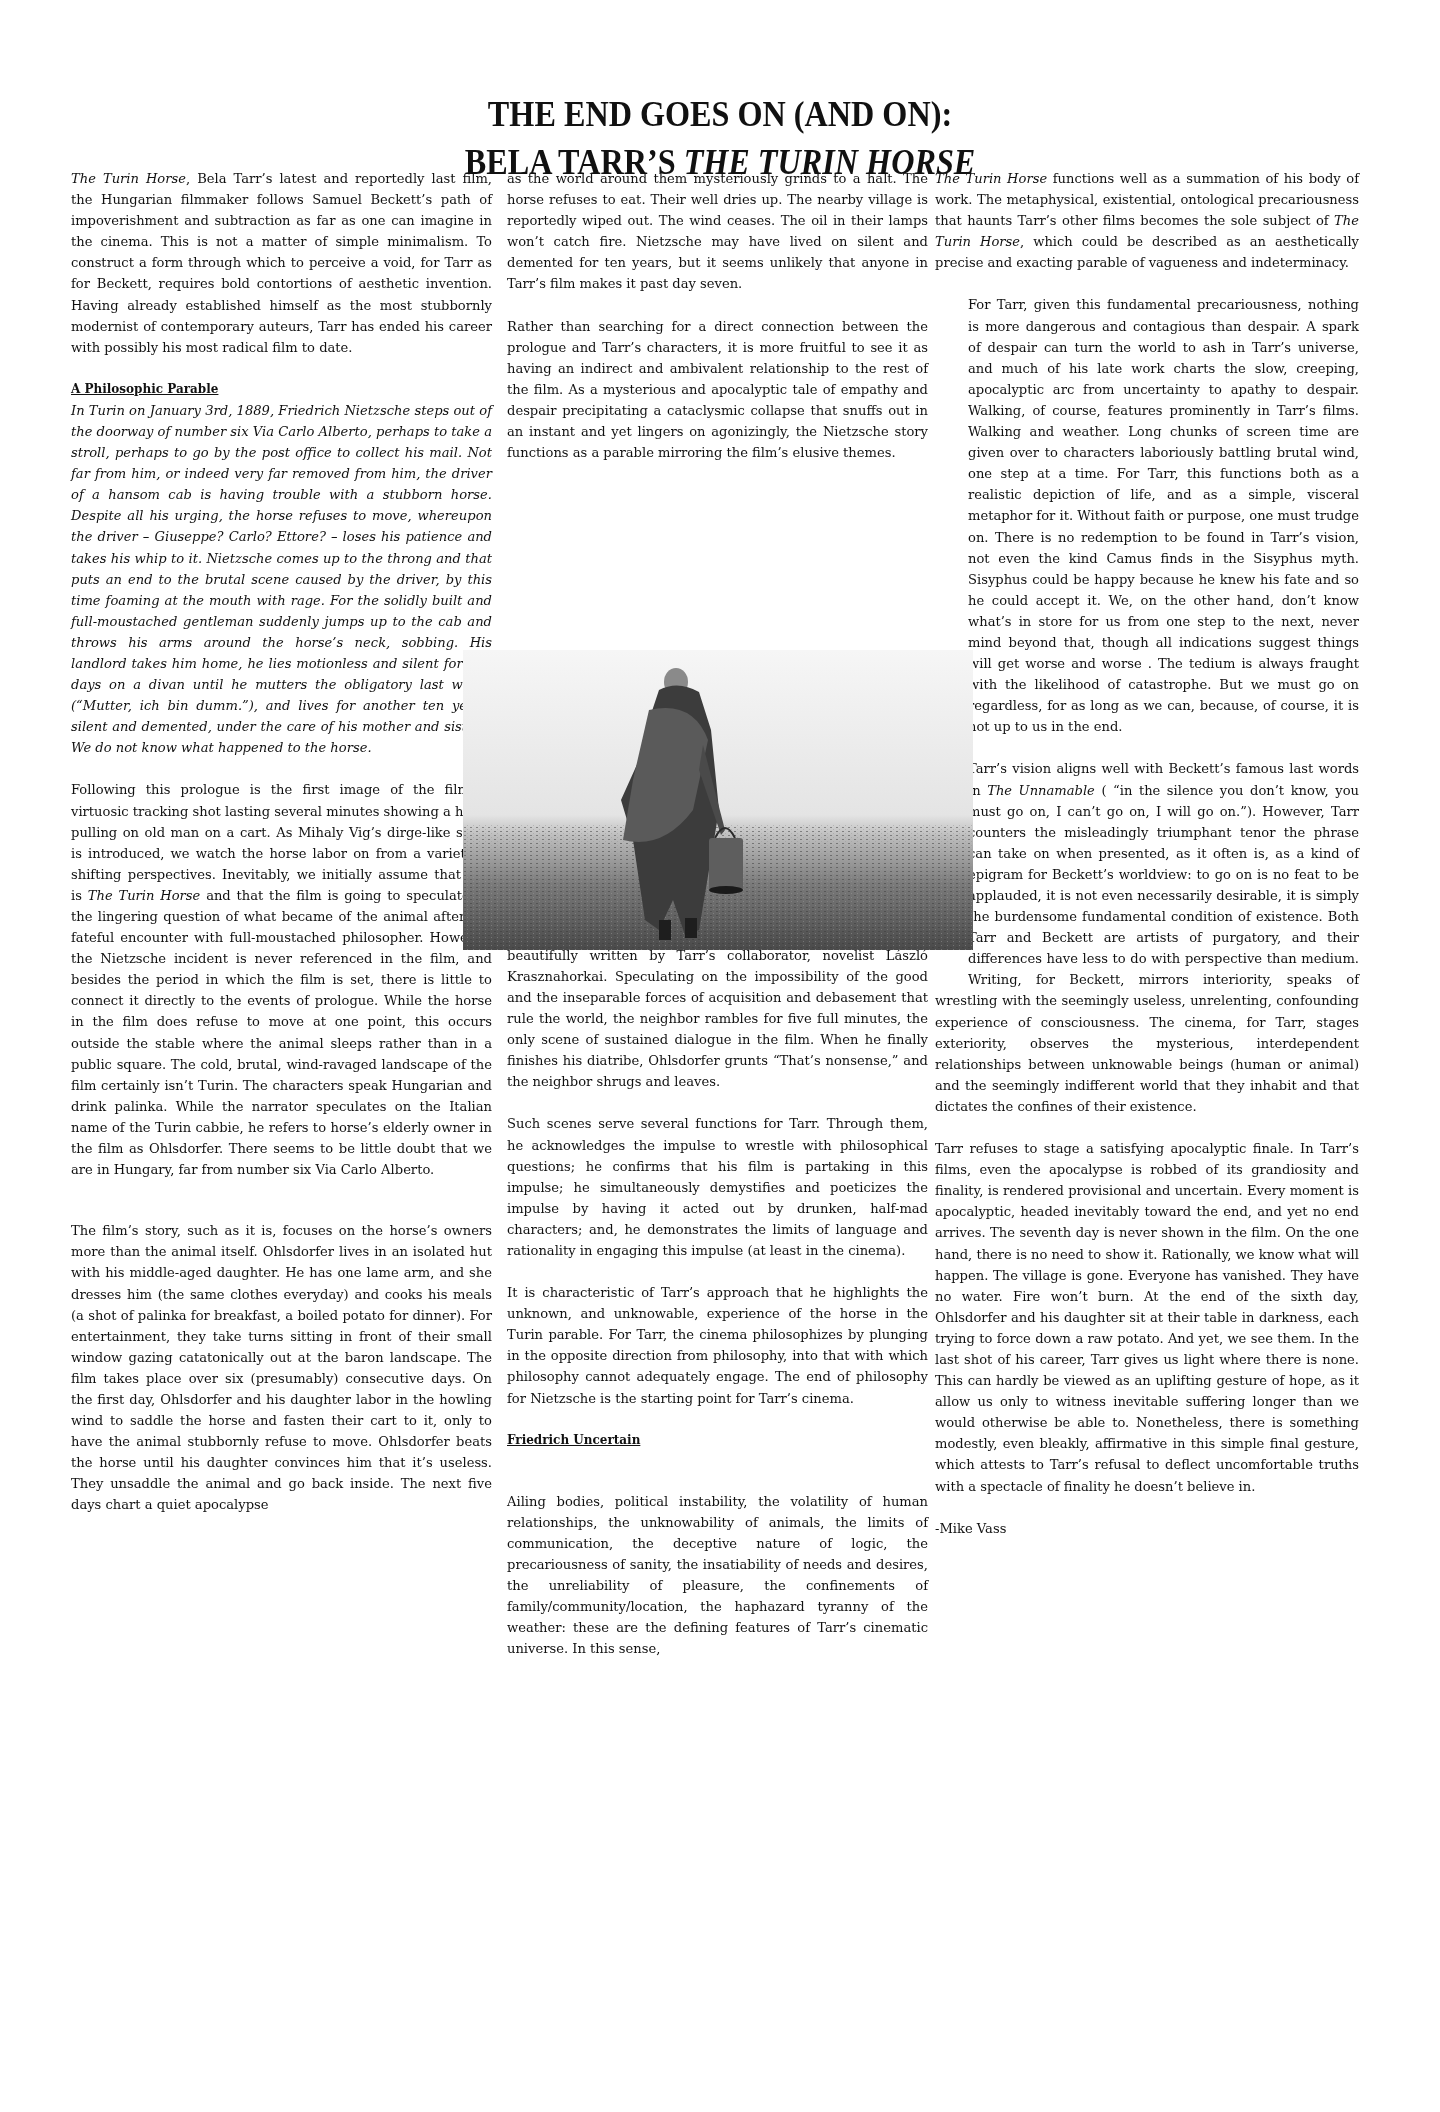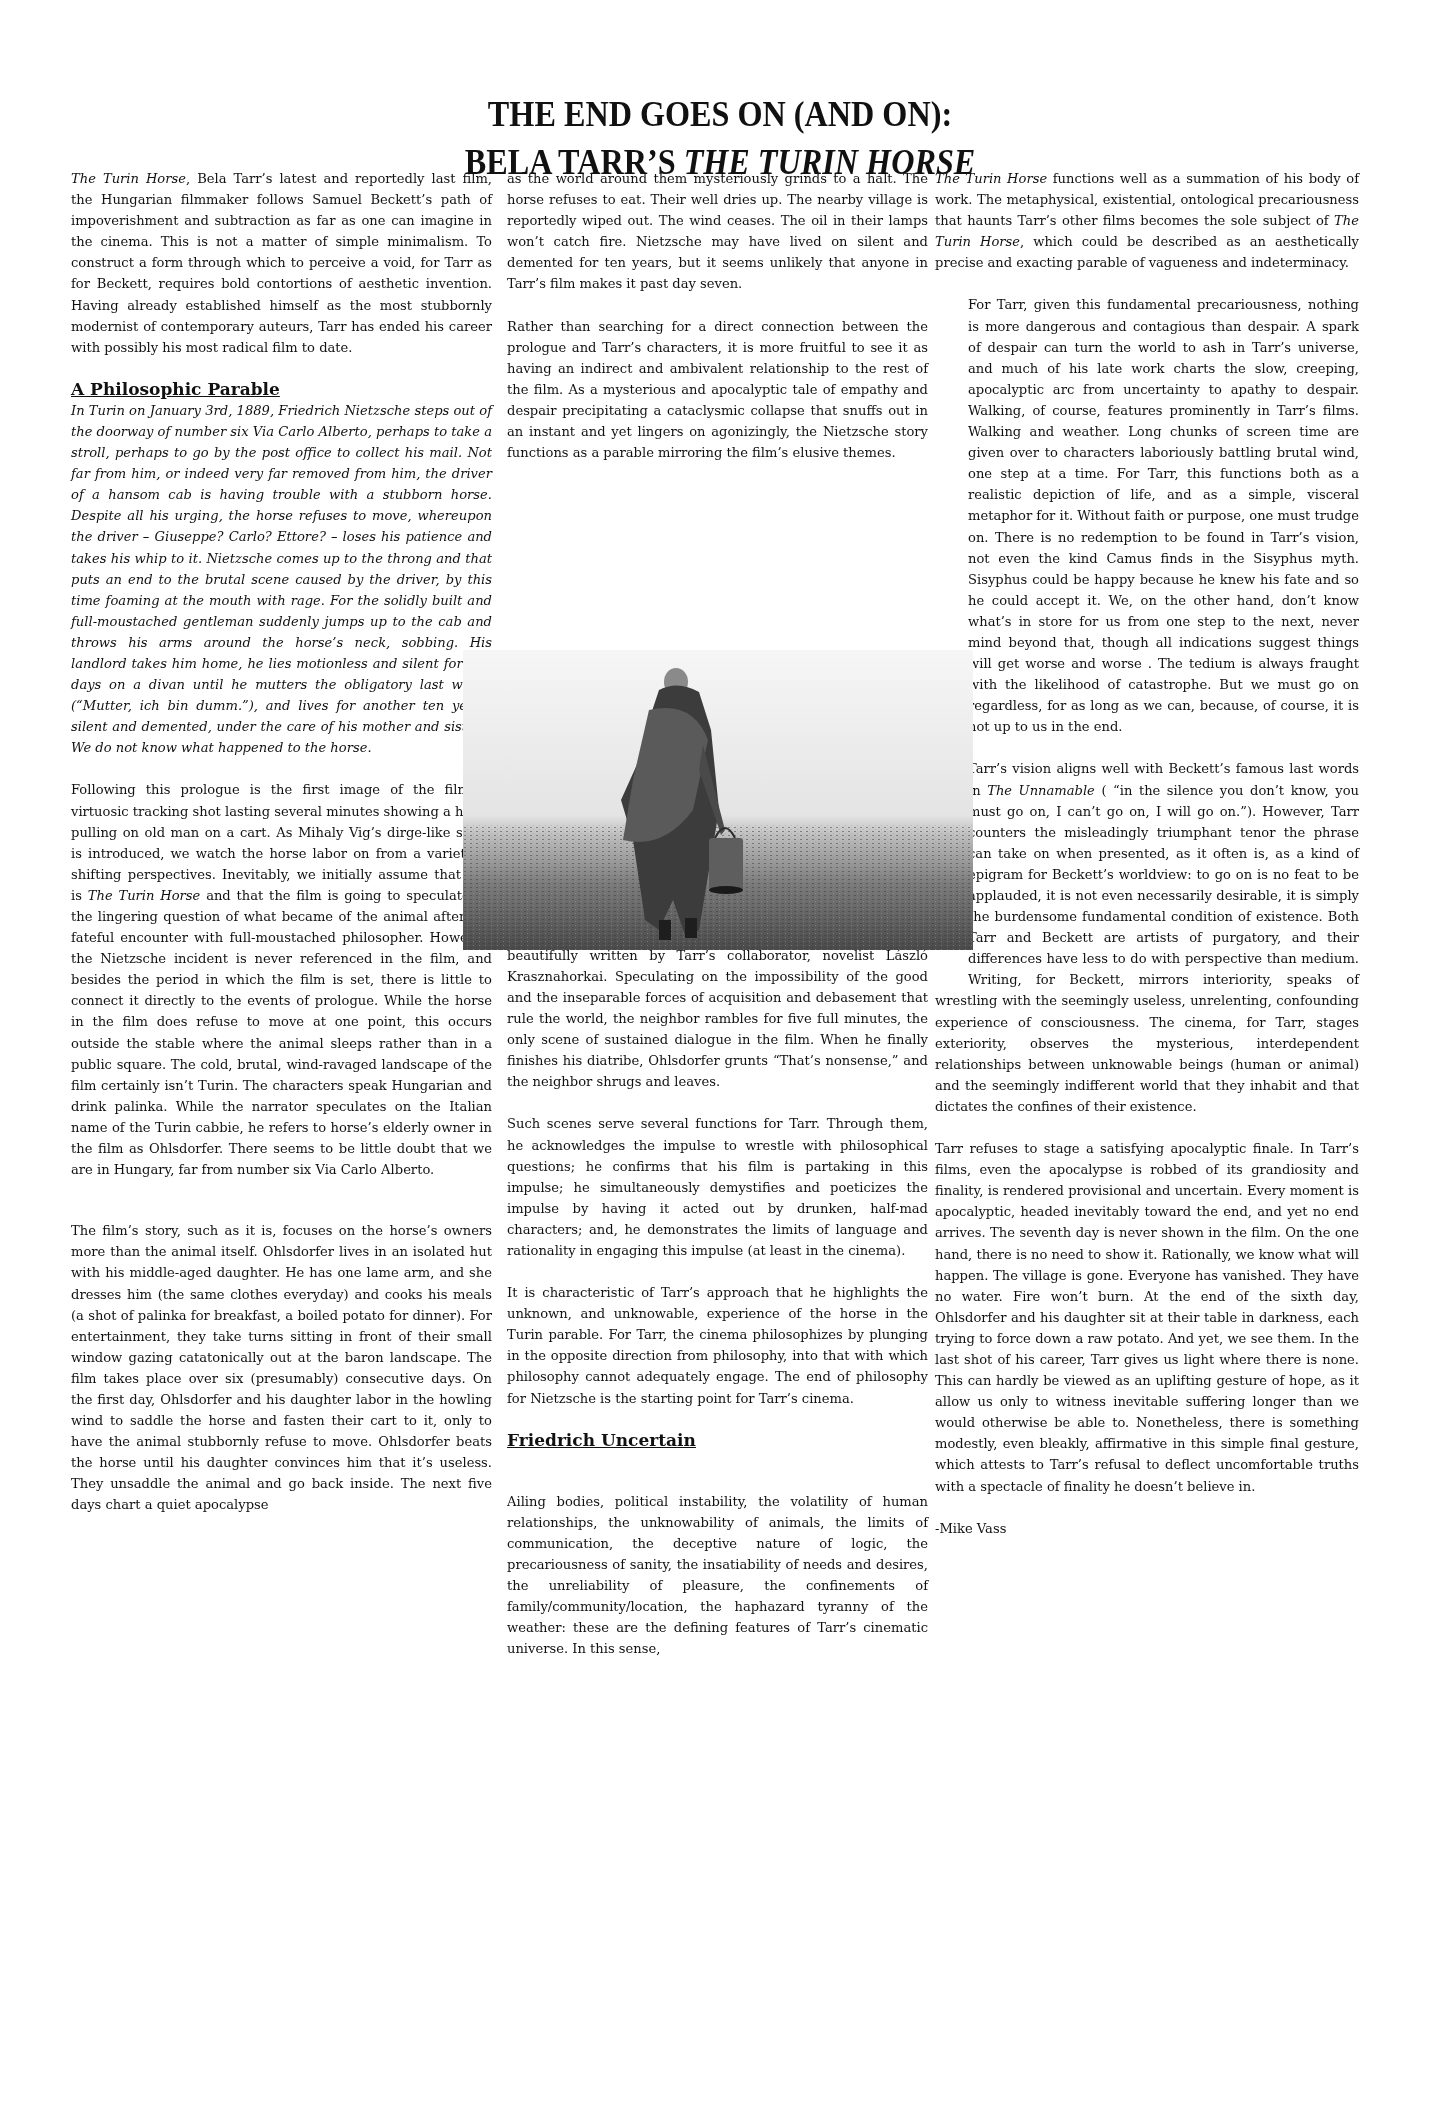--- a/index.html
+++ b/index.html
@@ -24,21 +24,21 @@
     font-size: 13.1px; line-height: 21.1px;
     text-align: justify;
   }
   .col p { margin: 0 0 21px 0; }
   .col p.nogap { margin-bottom: 0; margin-top: 40px; }
   .col1 { left: 71px; }
   .col2 { left: 507px; }
   .col3 { left: 935px; width: 424px; }
   .heading {
     font-weight: bold; text-decoration: underline; margin: 0;
-    font-size: 17px; line-height: 21px;
+    font-size: 12px; line-height: 21px;
   }
   .quote { font-style: italic; }
   em { font-style: italic; }
   .wrap-left { float: right; width: 94px; height: 290px; margin-left: 0; }
   .wrap-right { float: left; width: 33px; height: 395px; }
   .photo {
     position: absolute; left: 463px; top: 650px; width: 510px; height: 300px;
     overflow: hidden;
     background: linear-gradient(180deg, #f4f4f4 0%, #ececec 45%, #d6d6d6 56%, #8e8e8e 72%, #5a5a5a 100%);
   }

